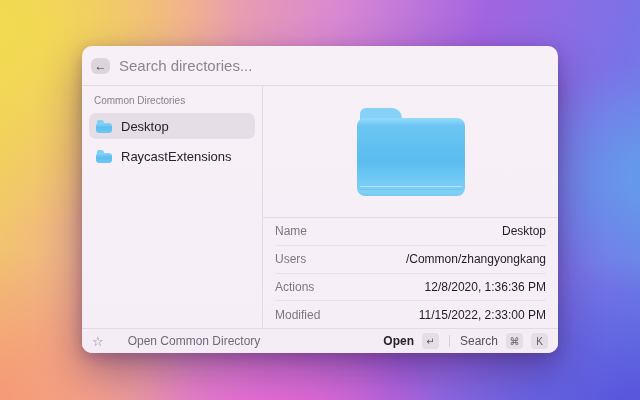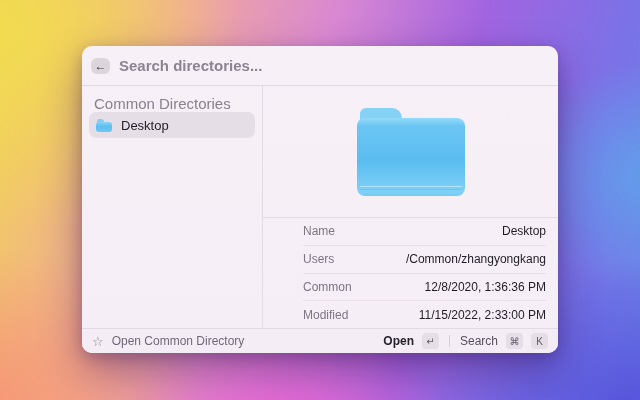--- a/index.html
+++ b/index.html
@@ -21,27 +21,27 @@
     border-radius:10px;overflow:hidden;display:flex;flex-direction:column;
     box-shadow:0 18px 42px rgba(55,22,88,.42),0 4px 14px rgba(55,22,88,.25);
   }
   
   .search-bar{height:39px;flex:0 0 39px;display:flex;align-items:center;gap:9px;
     padding:0 9px;border-bottom:1px solid #e4dae3;}
   .back-btn{width:19px;height:16px;border:none;border-radius:6px;background:#dcd5db;
     display:flex;align-items:center;justify-content:center;padding:0;cursor:pointer;}
   .back-btn span{font-size:12px;line-height:1;color:#3b3640;font-weight:bold;}
   .search-input{flex:1;border:none;background:transparent;outline:none;
-    font-family:inherit;font-size:15px;color:#2a2630;padding:0;font-weight:bold;}
+    font-family:inherit;font-size:15px;color:#2a2630;padding:0;}
   .search-input::placeholder{color:#8b8591;}
   
   .content{flex:1;display:flex;min-height:0;}
   .sidebar{width:181px;flex:0 0 181px;border-right:1px solid #e4dae3;
     padding:5px 7px;box-sizing:border-box;}
-  .section-label{font-size:15px;color:#87818d;padding:4px 5px 0;}
+  .section-label{font-size:10px;color:#87818d;padding:4px 5px 7px;}
   .side-item{height:26px;display:flex;align-items:center;gap:9px;padding:0 7px;
     border-radius:7px;font-size:13px;color:#26222b;margin-bottom:4px;cursor:default;}
   .side-item.selected{background:#e5dee6;}
   
   .folder-sm{position:relative;width:16px;height:13px;flex:0 0 16px;}
   .folder-sm i{position:absolute;display:block;}
   .folder-sm .tab{left:1px;top:0;width:7px;height:5px;border-radius:2px 3px 0 0;background:#7fcef5;}
   .folder-sm .bod{left:0;top:3px;width:16px;height:10px;border-radius:3px;
     background:linear-gradient(180deg,#8ad4f8 0%,#5ebef0 45%,#6cc8f4 100%);}
   
@@ -51,29 +51,29 @@
   .folder-lg{position:relative;width:108px;height:88px;}
   .folder-lg .tab{position:absolute;left:3px;top:0;width:42px;height:20px;
     border-radius:6px 10px 0 0;background:#86d1f6;}
   .folder-lg .bod{position:absolute;left:0;top:10px;width:108px;height:78px;border-radius:8px;
     background:linear-gradient(180deg,#95dbfa 0%,#6cc6f3 10%,#5abcef 55%,#7ed1f7 94%,#77ccf4 100%);}
   .folder-lg .bod::after{content:"";position:absolute;left:3px;right:3px;bottom:6px;height:2px;
     border-top:1px solid rgba(255,255,255,.45);border-bottom:1px solid rgba(110,185,228,.55);}
   
   .details{flex:1;display:flex;flex-direction:column;padding:0 12px;min-height:0;}
   .detail-row{flex:1;display:flex;align-items:center;justify-content:space-between;
-    font-size:12px;border-bottom:1px solid #eae0e9;margin-left:28px;}
+    font-size:12px;border-bottom:1px solid #eae0e9;}
   .detail-row:last-child{border-bottom:none;gap:41px;}
   .detail-label{color:#7c7682;}
   .detail-value{color:#211d26;text-align:right;}
   
   .status-bar{height:24px;flex:0 0 24px;border-top:1px solid #e4dae3;background:#f5edf5;
     display:flex;align-items:center;padding:0 10px;gap:8px;font-size:12px;}
   .star{color:#8d8793;font-size:13px;line-height:1;}
-  .sb-label{color:#6f6977;}
+  .sb-label{color:#6f6977;margin-left:16px;}
   .spacer{flex:1;}
   .open-label{color:#26222b;font-weight:700;cursor:pointer;}
   .actions-label{color:#55505c;cursor:pointer;}
   .key{min-width:11px;height:16px;padding:0 3px;background:#e6dee6;border-radius:4px;
     display:flex;align-items:center;justify-content:center;font-size:10px;color:#5f5a66;}
   .vdiv{width:1px;height:12px;background:#d8cdd7;margin:0 2px;}
 </style>
 </head>
 <body>
 
@@ -92,41 +92,48 @@
       <div class="section-label">Common Directories</div>
 
       <div class="side-item selected">
         <span class="folder-sm">
             <i class="tab"></i>
             <i class="bod"></i>
           </span>
         <span>Desktop</span>
       </div>
 
+      <div class="side-item">
+        <span class="folder-sm">
+            <i class="tab"></i>
+            <i class="bod"></i>
+          </span>
+        <span>RaycastExtensions</span>
+      </div>
     </div>
 
     <div class="main">
       <div class="preview">
         <div class="folder-lg">
           <div class="tab"></div>
             <div class="bod"></div>
         </div>
       </div>
 
       <div class="details">
         <div class="detail-row">
           <span class="detail-label">Name</span>
           <span class="detail-value">Desktop</span>
         </div>
         <div class="detail-row">
           <span class="detail-label">Users</span>
           <span class="detail-value">/Common/zhangyongkang</span>
         </div>
         <div class="detail-row">
-          <span class="detail-label">Common</span>
+          <span class="detail-label">Actions</span>
           <span class="detail-value">12/8/2020, 1:36:36 PM</span>
         </div>
         <div class="detail-row">
           <span class="detail-label">Modified</span>
           <span class="detail-value">11/15/2022, 2:33:00 PM</span>
         </div>
       </div>
     </div>
 
   </div>

